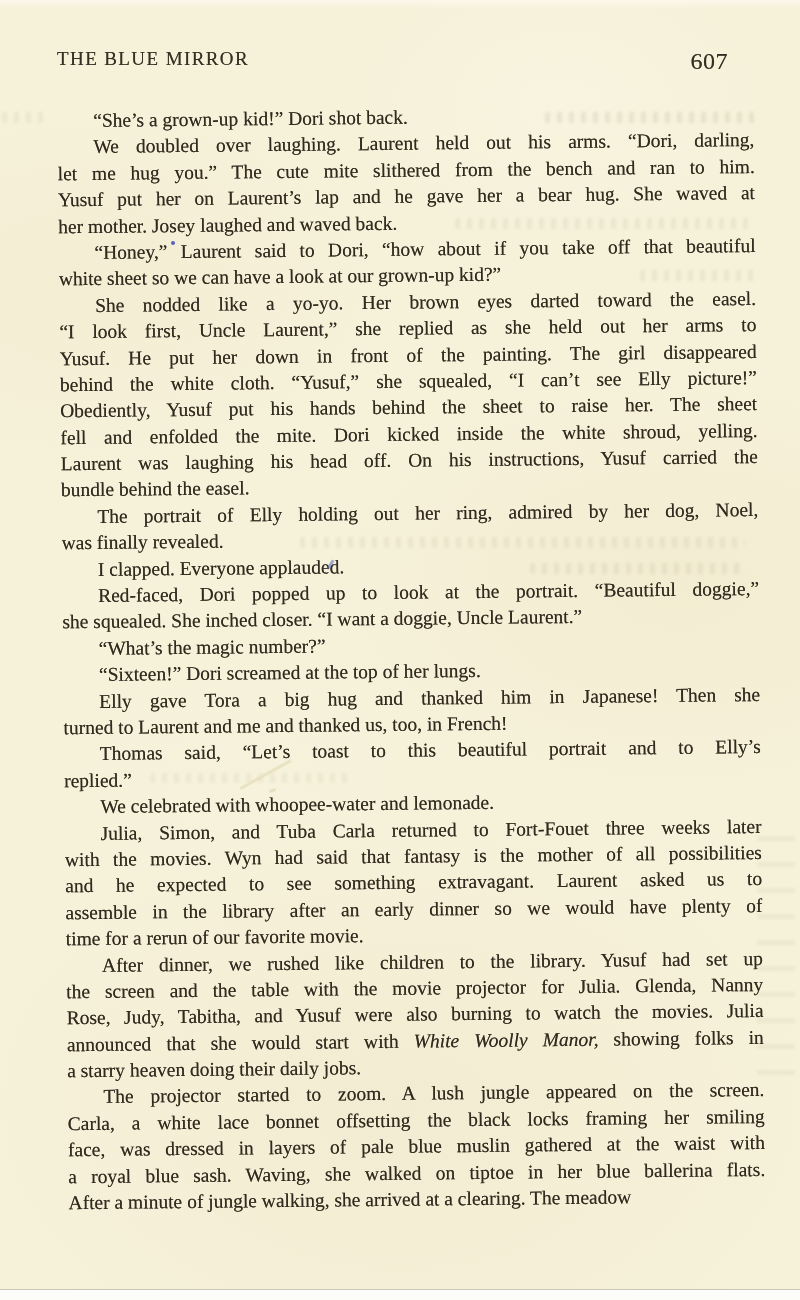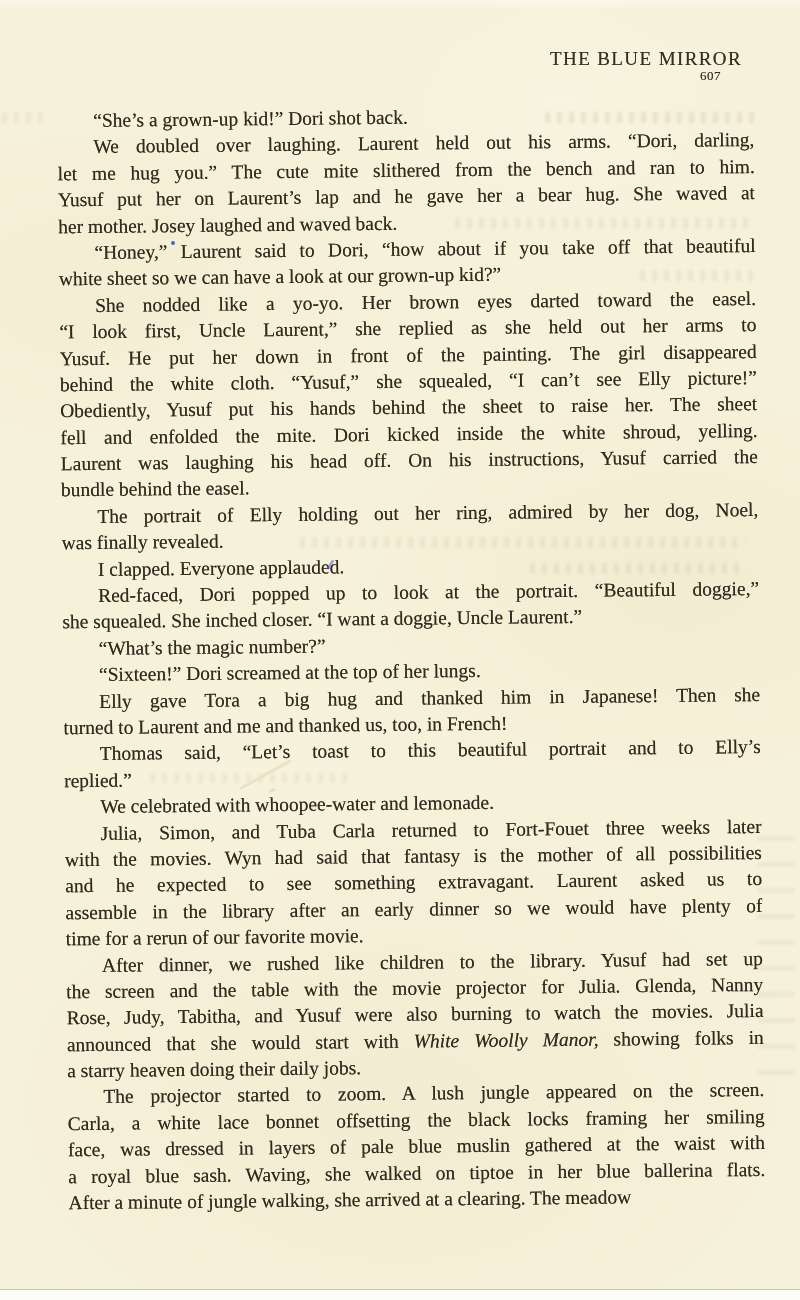--- a/index.html
+++ b/index.html
@@ -26,29 +26,28 @@
   }
   .scan-strip {
     position:absolute; left:0; right:0; bottom:0; height:10px;
     background:#fcfcf9; border-top:1px solid #c9c6bc;
   }
   .running-head {
     position:absolute; top:48px; left:57px; width:697px; height:24px;
     color:#382f24;
   }
   .book-title {
-    position:absolute; left:0; right:12px; text-align:right;
+    position:absolute; left:0; right:0; text-align:left;
     font-size:19px; letter-spacing:1.4px; font-weight:normal;
     text-shadow:0 0 .5px rgba(56,47,36,.65);
   }
   .page-number {
-    position:absolute; right:33px; top:0;
-    font-size:13px; letter-spacing:.5px;
+    position:absolute; right:26px; top:0;
+    font-size:24px; letter-spacing:.5px;
     text-shadow:0 0 .5px rgba(56,47,36,.65);
-    margin-top:20px;
   }
   .body-text {
     position:absolute; left:57px; top:101px; width:697px;
     color:#332a1f;
     font-size:19.5px; line-height:26.4px;
     transform:rotate(-0.6deg); transform-origin:top right;
     text-shadow:0 0 .55px rgba(51,42,31,.72);
   }
   .para { margin:0; }
   .line {

